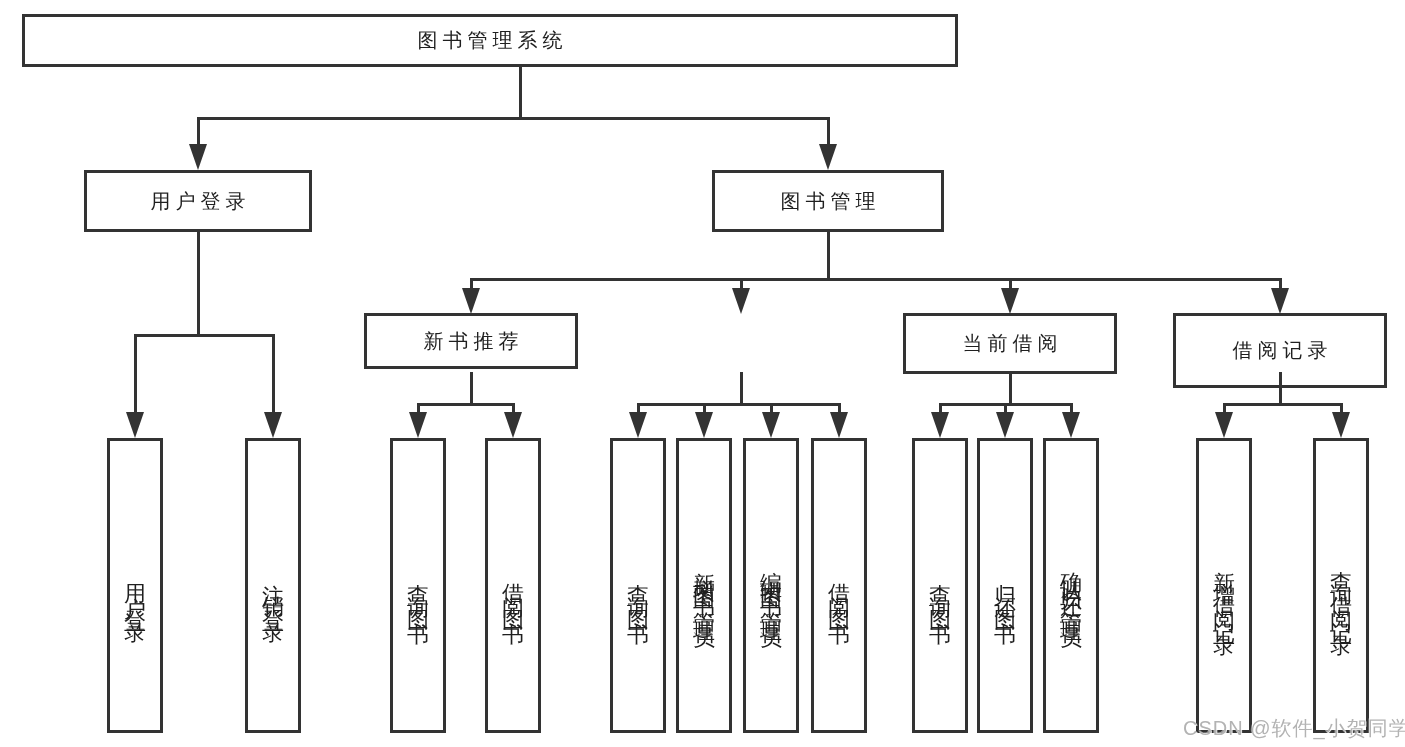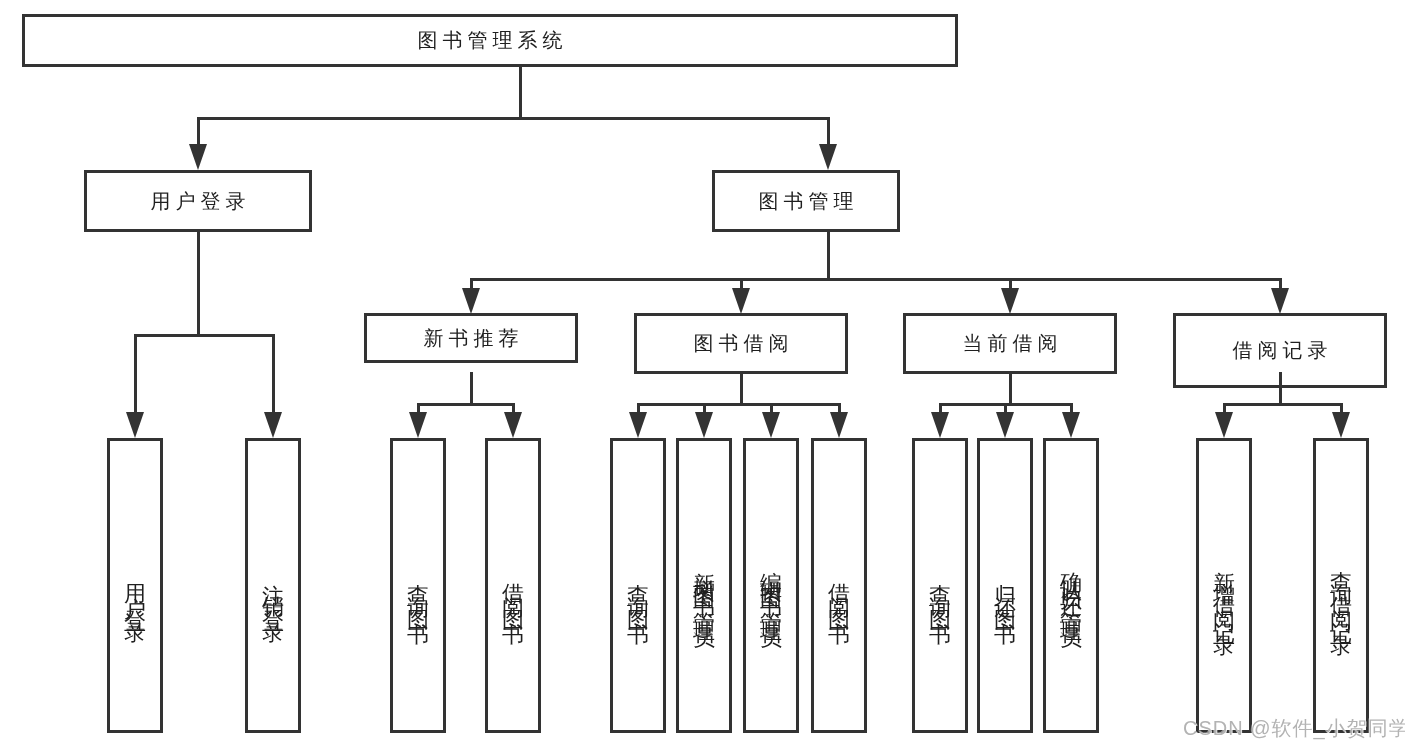--- a/index.html
+++ b/index.html
@@ -42,21 +42,21 @@
   <div class="vl" style="left:519px;top:66px;height:53px;"></div>
   <div class="hl" style="left:197px;top:117px;width:633px;"></div>
   <div class="vl" style="left:197px;top:117px;height:30px;"></div>
   <div class="ar" style="left:189px;top:144px;"></div>
   <div class="vl" style="left:827px;top:117px;height:30px;"></div>
   <div class="ar" style="left:819px;top:144px;"></div>
 
   <div class="box" style="left:84px;top:170px;width:228px;height:62px;">
     <span class="hlabel">用户登录</span>
   </div>
-  <div class="box" style="left:712px;top:170px;width:188px;height:62px;">
+  <div class="box" style="left:712px;top:170px;width:232px;height:62px;">
     <span class="hlabel">图书管理</span>
   </div>
 
   <div class="vl" style="left:197px;top:230px;height:106px;"></div>
   <div class="hl" style="left:134px;top:334px;width:141px;"></div>
   <div class="vl" style="left:134px;top:334px;height:80px;"></div>
   <div class="ar" style="left:126px;top:412px;"></div>
   <div class="vl" style="left:272px;top:334px;height:80px;"></div>
   <div class="ar" style="left:264px;top:412px;"></div>
 
@@ -64,25 +64,22 @@
   <div class="hl" style="left:470px;top:278px;width:812px;"></div>
   <div class="vl" style="left:470px;top:278px;height:13px;"></div>
   <div class="ar" style="left:462px;top:288px;"></div>
   <div class="vl" style="left:740px;top:278px;height:13px;"></div>
   <div class="ar" style="left:732px;top:288px;"></div>
   <div class="vl" style="left:1009px;top:278px;height:13px;"></div>
   <div class="ar" style="left:1001px;top:288px;"></div>
   <div class="vl" style="left:1279px;top:278px;height:13px;"></div>
   <div class="ar" style="left:1271px;top:288px;"></div>
 
-  <div class="box" style="left:364px;top:313px;width:214px;height:50px;">
+  <div class="box" style="left:364px;top:313px;width:214px;height:56px;">
     <span class="hlabel">新书推荐</span>
-  </div>
-  <div class="box" style="left:634px;top:313px;width:214px;height:61px;">
-    <span class="hlabel">图书借阅</span>
   </div>
   <div class="box" style="left:903px;top:313px;width:214px;height:61px;">
     <span class="hlabel">当前借阅</span>
   </div>
   <div class="box" style="left:1173px;top:313px;width:214px;height:75px;">
     <span class="hlabel">借阅记录</span>
   </div>
 
   <div class="vl" style="left:470px;top:372px;height:33px;"></div>
   <div class="hl" style="left:417px;top:403px;width:98px;"></div>

